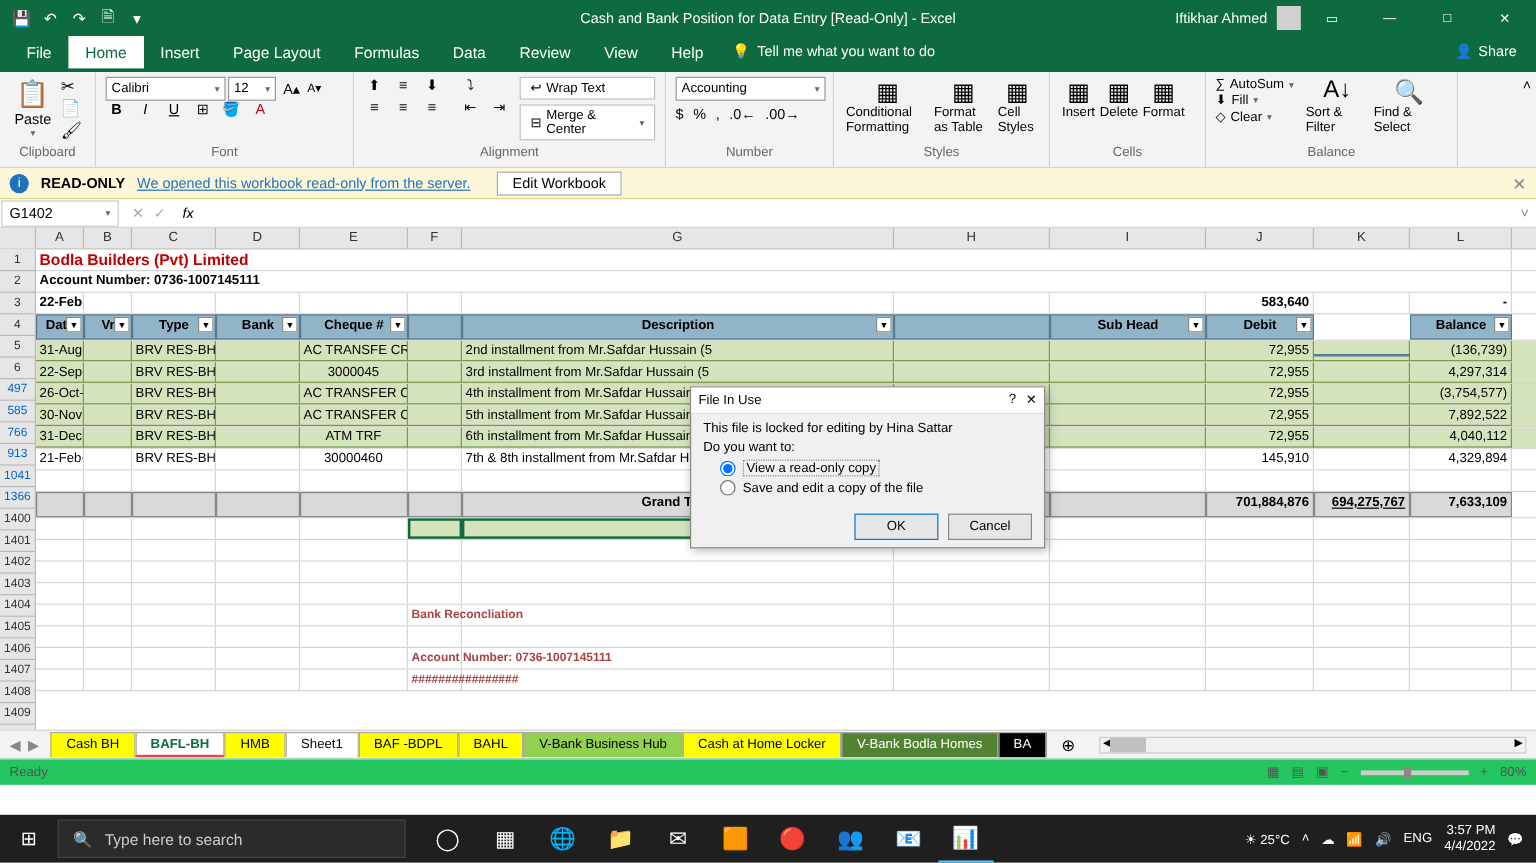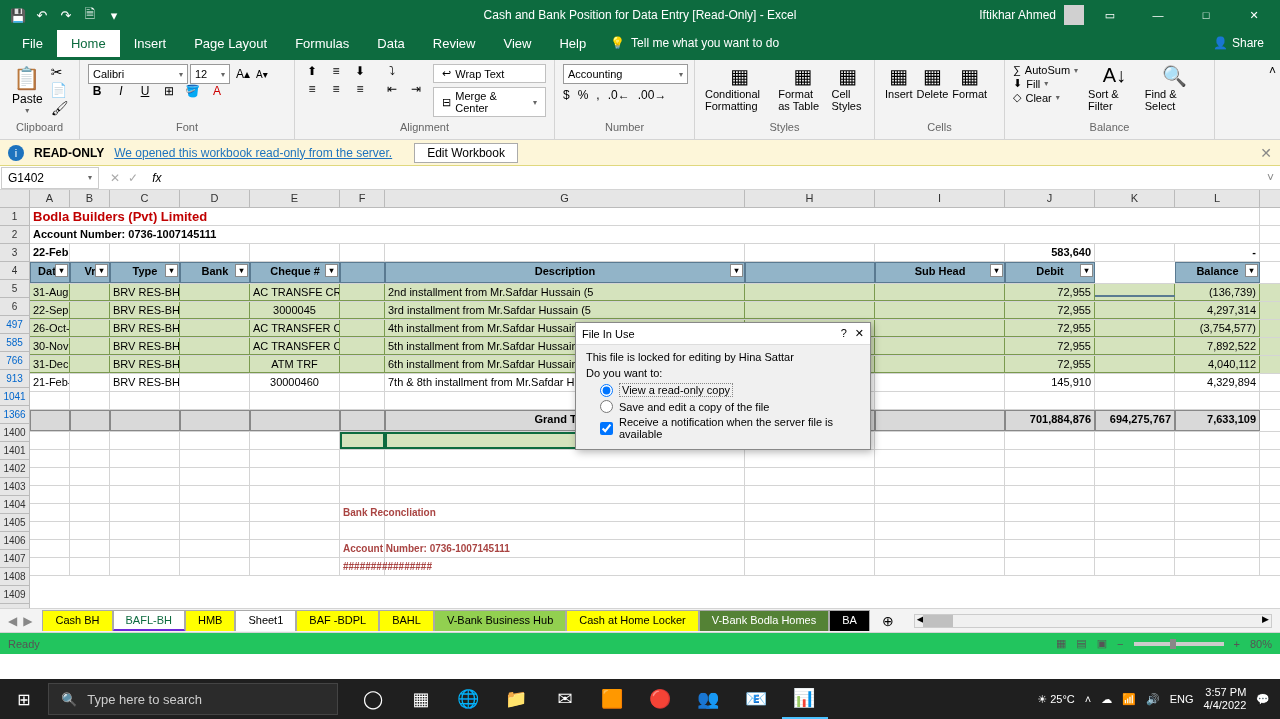--- a/index.html
+++ b/index.html
@@ -69,21 +69,21 @@
 .row.data { background:#d5e3bd; }
 .row.data .cell { border-right:1px solid #7a9a4e; border-bottom:1px solid #7a9a4e; }
 .row.white .cell { background:#fff; }
 .row.total .cell { background:#d9d9d9; font-weight:bold; border:1px solid #888; }
 .num { text-align:right; }
 .red { color:#a94442; font-weight:bold; font-size:10px; }
 .sheettabs { height:24px; background:#f3f3f3; border-top:1px solid #d4d4d4; display:flex; align-items:center; padding-left:8px; gap:0; }
 .sheettabs .nav { display:flex; gap:6px; color:#888; padding-right:10px; }
 .stab { padding:3px 12px; border:1px solid #aaa; font-size:11px; background:#fff; border-bottom:none; }
 .stab.yellow { background:#ffff00; }
-.stab.active { background:#fff; color:#0d6b3f; font-weight:normal; border-bottom:2px solid #6d28d9; }
+.stab.active { background:#fff; color:#0d6b3f; font-weight:bold; border-bottom:2px solid #ef4444; }
 .stab.green { background:#92d050; }
 .stab.darkg { background:#548235; color:#fff; }
 .stab.black { background:#000; color:#fff; }
 .stab.add { background:none; border:none; font-size:14px; }
 .hscroll { flex:1; margin:0 8px; height:14px; background:#f0f0f0; border:1px solid #ccc; position:relative; }
 .hscroll .thumb { position:absolute; left:8px; width:30px; height:12px; background:#c0c0c0; }
 .statusbar { height:22px; background:#22c55e; border-top:1px solid #d4d4d4; display:flex; align-items:center; padding:0 8px; font-size:11px; color:#555; }
 .statusbar .right { margin-left:auto; display:flex; align-items:center; gap:10px; }
 .zoom-slider { width:90px; height:4px; background:#ccc; position:relative; }
 .zoom-thumb { position:absolute; left:36px; top:-3px; width:6px; height:10px; background:#888; }
@@ -500,21 +500,21 @@
         <div class="cell" style="width: 40px;"></div>
         <div class="cell" style="width: 40px;"></div>
         <div class="cell" style="width: 70px;"></div>
         <div class="cell" style="width: 70px;"></div>
         <div class="cell" style="width: 90px;"></div>
         <div class="cell" style="width: 45px;"></div>
         <div class="cell" style="width: 360px; text-align: center;">Grand Total</div>
         <div class="cell" style="width: 130px;"></div>
         <div class="cell" style="width: 130px;"></div>
         <div class="cell num" style="width: 90px;">701,884,876</div>
-        <div class="cell num" style="width: 80px;">694,275,767</div>
+        <div class="cell num" style="width: 80px; text-decoration: underline;">694,275,767</div>
         <div class="cell num" style="width: 85px;">7,633,109</div>
       </div>
       <div class="row">
         <div class="cell" style="width: 40px;"></div>
         <div class="cell" style="width: 40px;"></div>
         <div class="cell" style="width: 70px;"></div>
         <div class="cell" style="width: 70px;"></div>
         <div class="cell" style="width: 90px;"></div>
         <div class="cell" style="width: 45px; background: rgb(213, 227, 189); border: 2px solid rgb(13, 107, 63);"></div>
         <div class="cell" style="width: 360px; background: rgb(213, 227, 189); border: 2px solid rgb(13, 107, 63);"></div>
@@ -677,24 +677,24 @@
     <p>This file is locked for editing by Hina Sattar</p>
     <p>Do you want to:</p>
     <div class="opt">
         <input type="radio" checked="" style="">
         <span style="border:1px dotted #888;padding:0 2px">View a read-only copy</span>
       </div>
     <div class="opt">
         <input type="radio" style="">
         <span>Save and edit a copy of the file</span>
       </div>
-    <div class="opt" style="margin-left:14px">
-        <input type="checkbox" checked="" style="">
-        <span>Receive a notification when the server file is available</span>
-      </div>
+  </div>
+  <div class="dbtns">
+    <button class="dbtn ok">OK</button>
+    <button class="dbtn">Cancel</button>
   </div>
 </div>
 
 <div class="taskbar">
   <div class="start">⊞</div>
   <div class="search">
     <span>🔍</span>
     <span>Type here to search</span>
   </div>
   <div class="apps">

